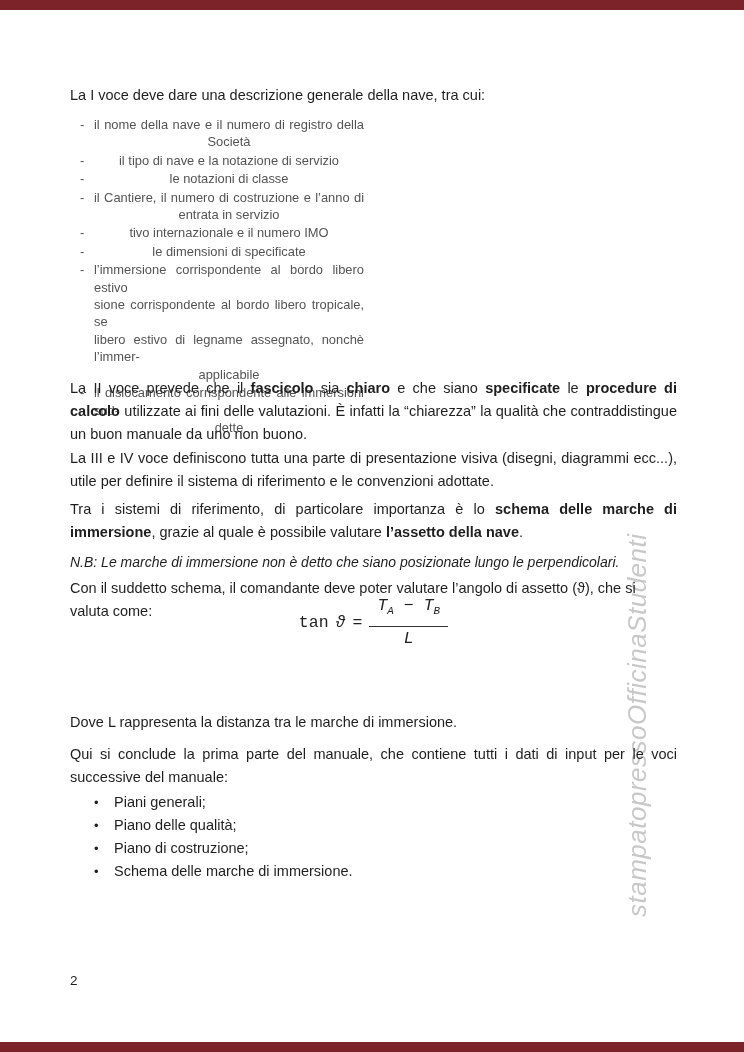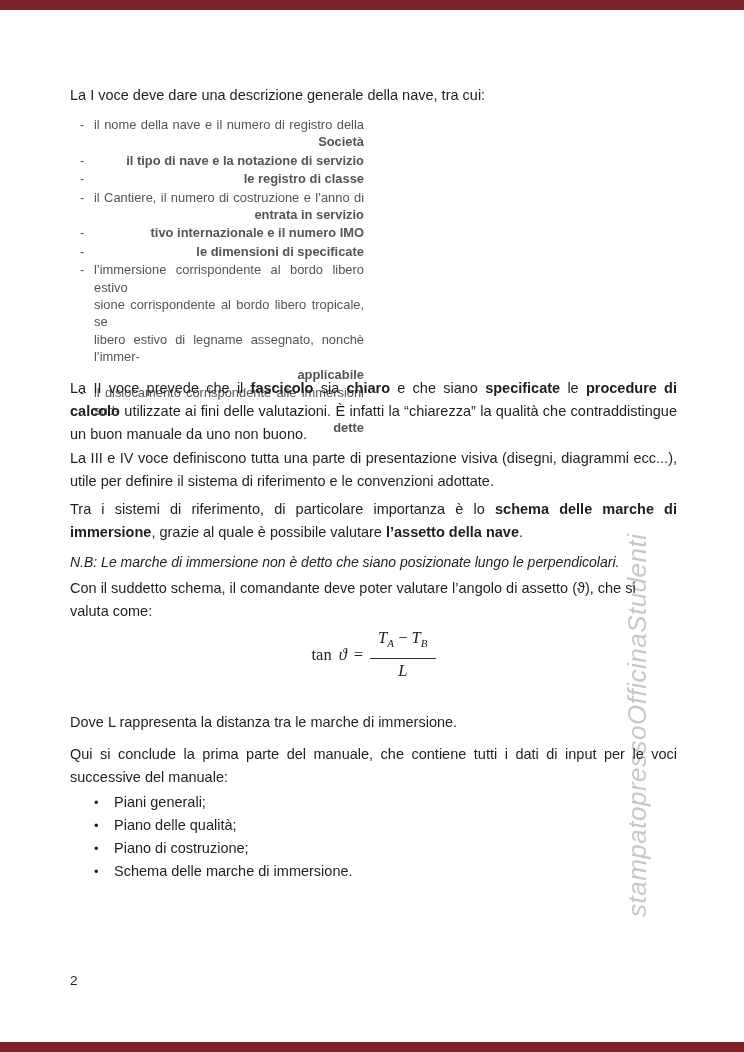--- a/index.html
+++ b/index.html
@@ -16,25 +16,25 @@
   .b { font-weight:bold; }
   .nb { font-style:italic; font-size:14px; }
 
   
   .dash-list { position:absolute; left:80px; top:116px; width:284px;
     font-size:12.9px; line-height:17.4px; color:#545454; }
   .dash-item { display:flex; margin-bottom:1px; }
   .dash-marker { width:14px; flex:none; }
   .dash-lines { flex:1; }
   .dash-lines .jline { text-align:justify; text-align-last:justify; }
-  .dash-lines .lline { text-align:right;font-weight:bold; }
+  .dash-lines .lline { text-align:center; }
 
   
-  .formula { position:absolute; left:70px; top:628px; width:607px; text-align:center;
-    font-family:Liberation Serif, serif; font-size:16.5px; color:#222; }
+  .formula { position:absolute; left:70px; top:596px; width:607px; text-align:center;
+    font-family:Liberation Mono, monospace; font-size:16.5px; color:#222; }
   .formula .row { display:inline-flex; align-items:center; gap:7px; }
   .it { font-style:italic; }
   .frac { display:inline-block; text-align:center; vertical-align:middle; }
   .frac .num { display:block; border-bottom:1.4px solid #333; padding:0 8px 9px; }
   .frac .den { display:block; padding-top:2px; }
   .formula sub { font-size:11px; font-style:italic; }
 
   
   .bullets { position:absolute; left:70px; top:791px; width:500px;
     font-size:14.5px; line-height:23px; }
@@ -73,21 +73,21 @@
         </div>
         <div class="dash-item">
           <span class="dash-marker">-</span>
           <div class="dash-lines">
             <div class="lline">il tipo di nave e la notazione di servizio</div>
           </div>
         </div>
         <div class="dash-item">
           <span class="dash-marker">-</span>
           <div class="dash-lines">
-            <div class="lline">le registro di classe</div>
+            <div class="lline">le notazioni di classe</div>
           </div>
         </div>
         <div class="dash-item">
           <span class="dash-marker">-</span>
           <div class="dash-lines">
             <div class="jline">il Cantiere, il numero di costruzione e l’anno di</div>
             <div class="lline">entrata in servizio</div>
           </div>
         </div>
         <div class="dash-item">

